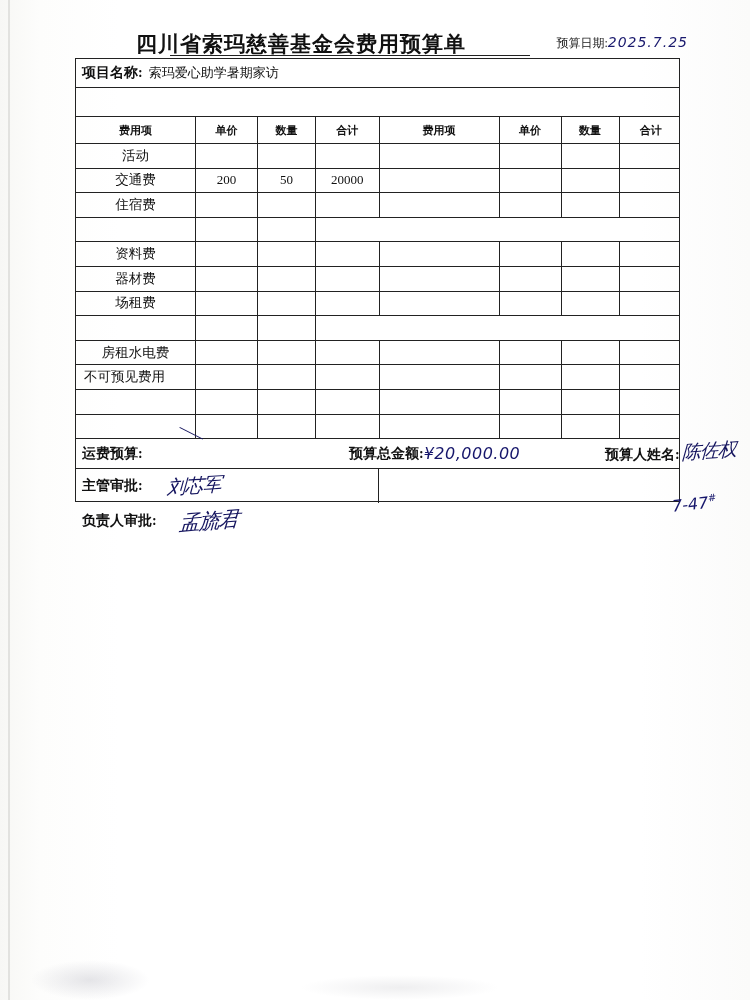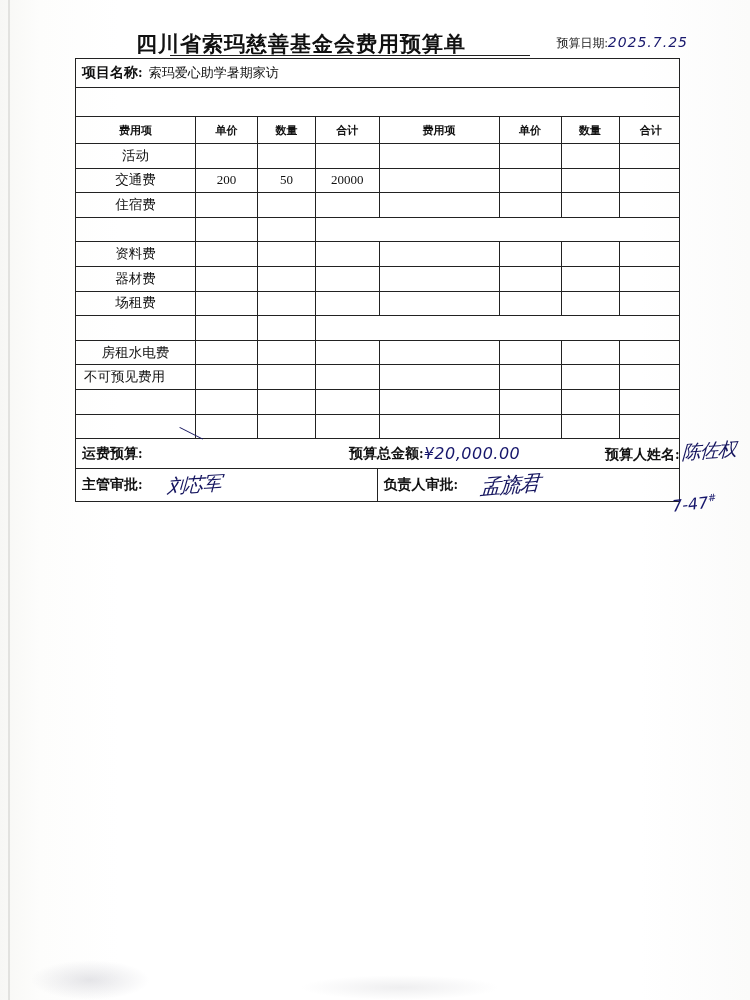--- a/index.html
+++ b/index.html
@@ -135,21 +135,21 @@
   .half .c-total { width: 62.5px; }
 
   .center { justify-content: center; }
   .item-name { justify-content: center; font-size: 13.5px; }
 
   
   .row-foot { height: 30px; }
   .foot-a { width: 195px; }
   .foot-b { width: 330px; }
 
-  .row-approve { height: 32px; }
+  .row-approve { height: 32px; flex-direction: column; }
   .appr-a { width: 302.5px; }
   .appr-b { width: 302.5px; }
 
   .hand {
     font-family: "DejaVu Sans", sans-serif;
     color: #16166b;
     font-style: italic;
     letter-spacing: .5px;
   }
   .sig {

